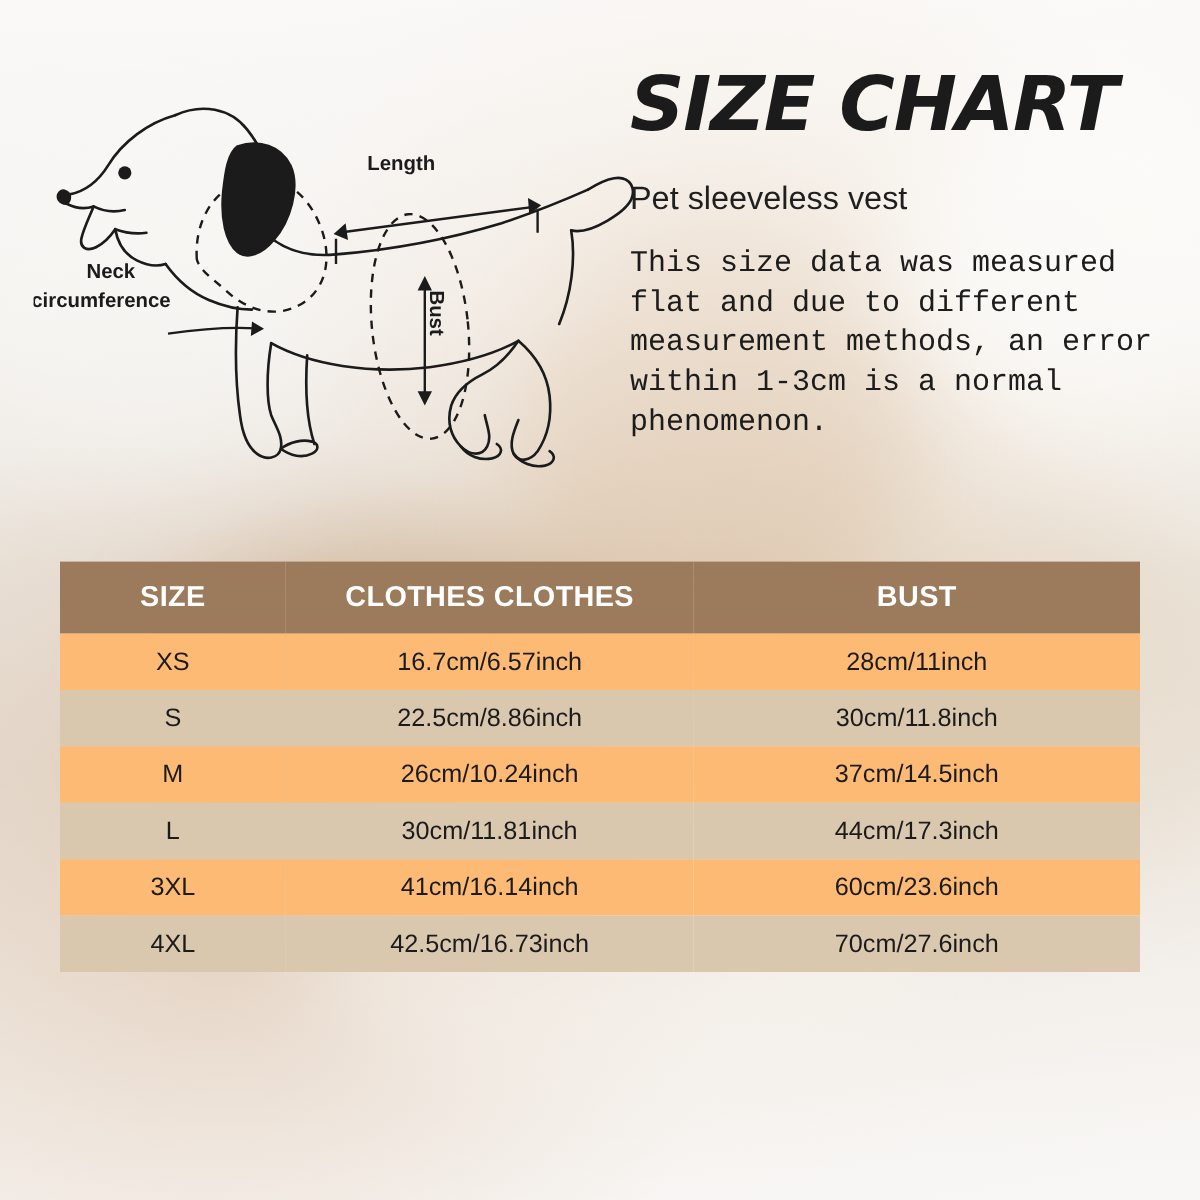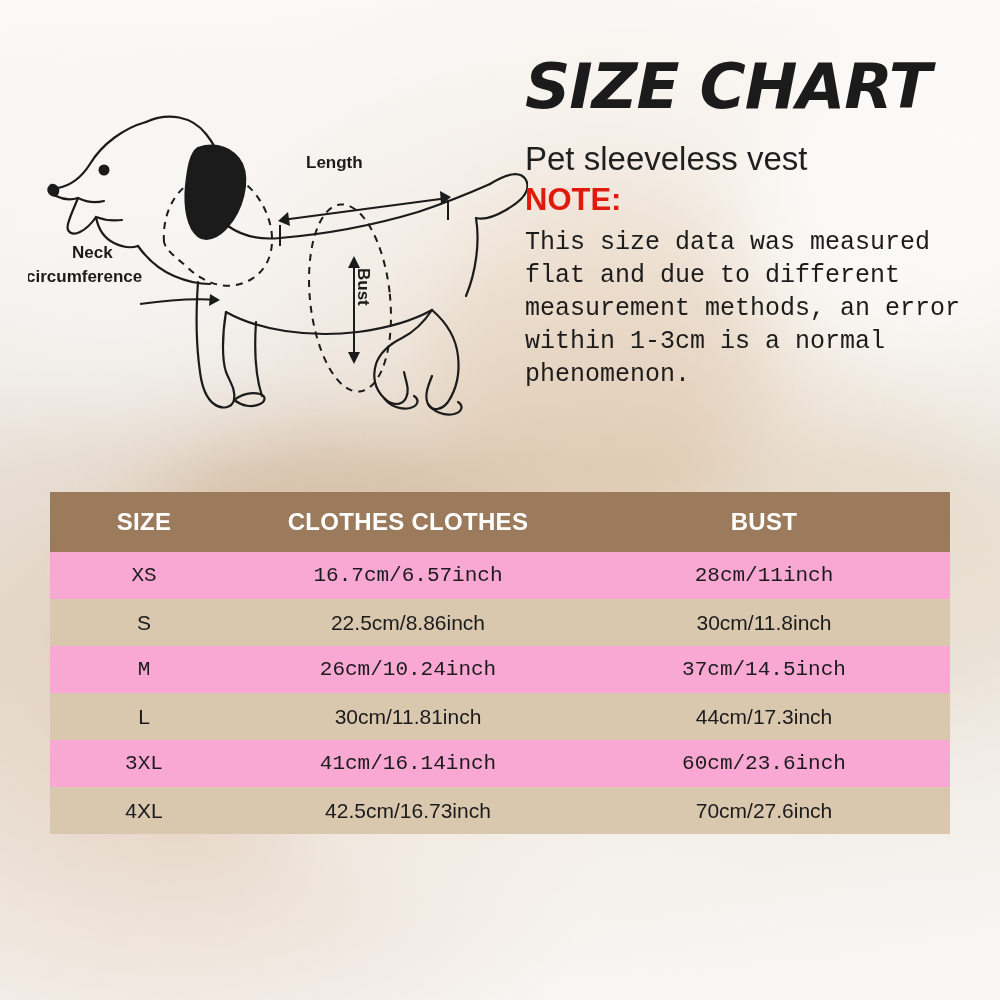--- a/index.html
+++ b/index.html
@@ -55,48 +55,48 @@
   .wash-bottom {
     position: absolute;
     left: 0; top: 470px; width: 1000px; height: 530px;
     background: linear-gradient(180deg, rgba(255,255,255,0.25) 0%, rgba(255,255,255,0.35) 40%, rgba(255,255,255,0.55) 100%);
   }
 
   
   .illustration {
     position: absolute;
     left: 28px;
-    top: 60px;
+    top: 34px;
     width: 500px;
     height: 400px;
     text-align: right;
   }
 
   
   .text-col {
     position: absolute;
     left: 525px;
     top: 55px;
     width: 450px;
   }
   .title {
     font-family: "DejaVu Sans", sans-serif;
     font-weight: 700;
     font-style: italic;
     font-size: 63px;
     line-height: 1;
     letter-spacing: -1px;
     color: #1b1b1b;
+    margin: 0 0 32px 0;
+    white-space: nowrap;
+  }
+  .subtitle {
+    font-size: 27px;
+    color: #1f1f1f;
     margin: 0 0 22px 0;
-    white-space: nowrap;
-  }
-  .subtitle {
-    font-size: 33px;
-    color: #1f1f1f;
-    margin: 0 0 4px 0;
     font-weight: 400;
   }
   .note-label {
     font-size: 31px;
     color: #e01b0e;
     font-weight: 700;
     margin: 0 0 8px 0;
   }
   .note-body {
     font-size: 25px;
@@ -104,21 +104,21 @@
     color: #1c1c1c;
     margin: 0;
     max-width: 445px;
     font-family: Liberation Mono, monospace;
   }
 
   
   .table-wrap {
     position: absolute;
     left: 50px;
-    top: 492px;
+    top: 468px;
     width: 900px;
   }
   table.size-table {
     border-collapse: collapse;
     width: 900px;
     table-layout: fixed;
   }
   table.size-table th {
     background: #9b7b5b;
     color: #ffffff;
@@ -130,21 +130,21 @@
     text-align: center;
   }
   table.size-table td {
     font-size: 21px;
     color: #1b1b1b;
     height: 45px;
     text-align: center;
     vertical-align: middle;
     font-weight: 400;
   }
-  table.size-table tr.row-odd td  { background: #f9a8d4; font-family: Liberation Mono, monospace; }
+  table.size-table tr.row-odd td  { background: #fdba74; }
   table.size-table tr.row-even td { background: #d9c7ae; }
 
   col.c-size   { width: 188px; }
   col.c-length { width: 340px; }
   col.c-bust   { width: 372px; }
 </style>
 </head>
 <body>
 
 <div id="page">
@@ -241,21 +241,20 @@
       <text x="278" y="108" font-family="Liberation Sans, sans-serif" font-size="17" font-weight="700" fill="#1b1b1b">Length</text>
       <text x="330" y="208" font-family="Liberation Sans, sans-serif" font-size="17" font-weight="700" fill="#1b1b1b" transform="rotate(90 330 208)">Bust</text>
       <text x="44" y="198" font-family="Liberation Sans, sans-serif" font-size="17" font-weight="700" fill="#1b1b1b">Neck</text>
       <text x="-2" y="222" font-family="Liberation Sans, sans-serif" font-size="17" font-weight="700" fill="#1b1b1b">circumference</text>
     </svg>
   </div>
 
   <div class="text-col">
     <h1 class="title">SIZE CHART</h1>
     <div class="subtitle">Pet sleeveless vest</div>
-    <div class="note-label">NOTE:</div>
     <p class="note-body">This size data was measured flat and due to different measurement methods, an error within 1-3cm is a normal phenomenon.</p>
   </div>
 
   <div class="table-wrap">
     <table class="size-table">
       <colgroup>
         <col class="c-size">
         <col class="c-length">
         <col class="c-bust">
       </colgroup>

